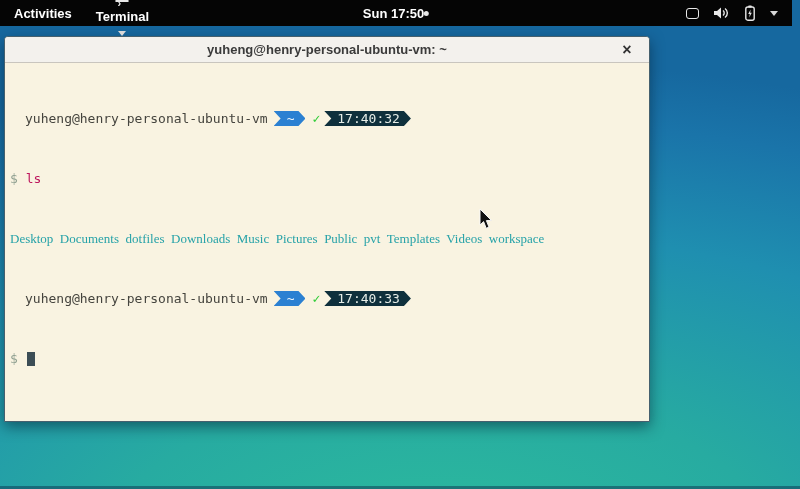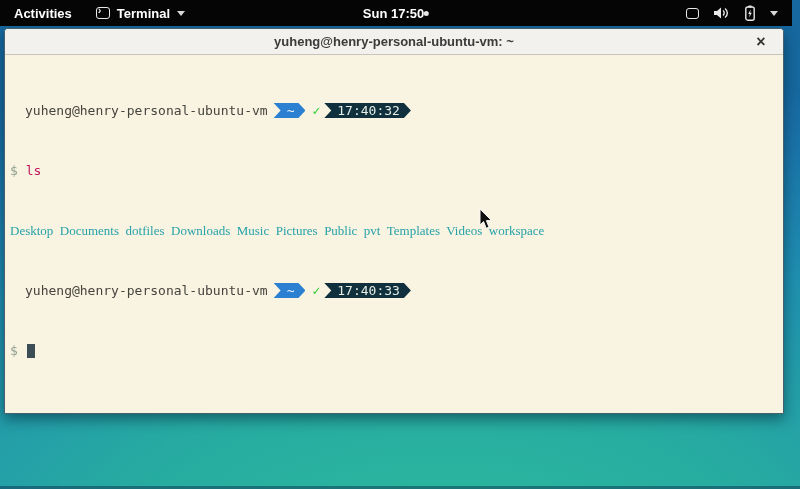--- a/index.html
+++ b/index.html
@@ -17,21 +17,21 @@
   }
 
   
   .topbar {
     position:absolute; top:0; left:0; right:8px; height:26px;
     background:#050505; color:#fff; display:flex; align-items:center;
     font-size:13px; font-weight:700; z-index:30;
   }
   .tb-left { display:flex; align-items:center; height:100%; }
   .tb-activities { padding:0 14px; height:100%; display:flex; align-items:center; cursor:default; }
-  .tb-appmenu { display:flex; align-items:center; gap:7px; padding:0 10px; height:100%; }
+  .tb-appmenu { display:flex; align-items:center; gap:7px; padding:0 10px; height:100%;flex-direction:column; }
   .term-glyph {
     width:14px; height:12px; border:1.5px solid #e8e8e8; border-radius:3px;
     position:relative; display:inline-block;
   }
   .term-glyph::before {
     content:"›"; position:absolute; left:1px; top:-4px; font-size:11px;
     font-weight:700; color:#e8e8e8;
   }
   .caret-down {
     width:0; height:0; border-left:4px solid transparent;
@@ -45,21 +45,21 @@
   .clock-dot { width:5px; height:5px; border-radius:50%; background:#e8e8e8; }
   .tb-status {
     position:absolute; right:6px; top:0; height:100%;
     display:flex; align-items:center; gap:15px; padding:0 8px;
   }
   .net-glyph { width:13px; height:11px; border:1.6px solid #e8e8e8; border-radius:3px; }
   .status-svg { display:block; }
 
   
   .window {
-    position:absolute; left:4px; top:28px; width:780px; height:386px;
+    position:absolute; left:4px; top:36px; width:646px; height:386px;
     background:#f9f3e1; border:1px solid #45606e;
     border-radius:4px 4px 0 0;
     box-shadow:0 5px 14px rgba(0,25,45,0.5);
     z-index:10;
   }
   .titlebar {
     height:26px; background:#f3f1ed; border-bottom:1px solid #c9c5be;
     border-radius:3px 3px 0 0;
     display:flex; align-items:center; justify-content:center; position:relative;
   }

